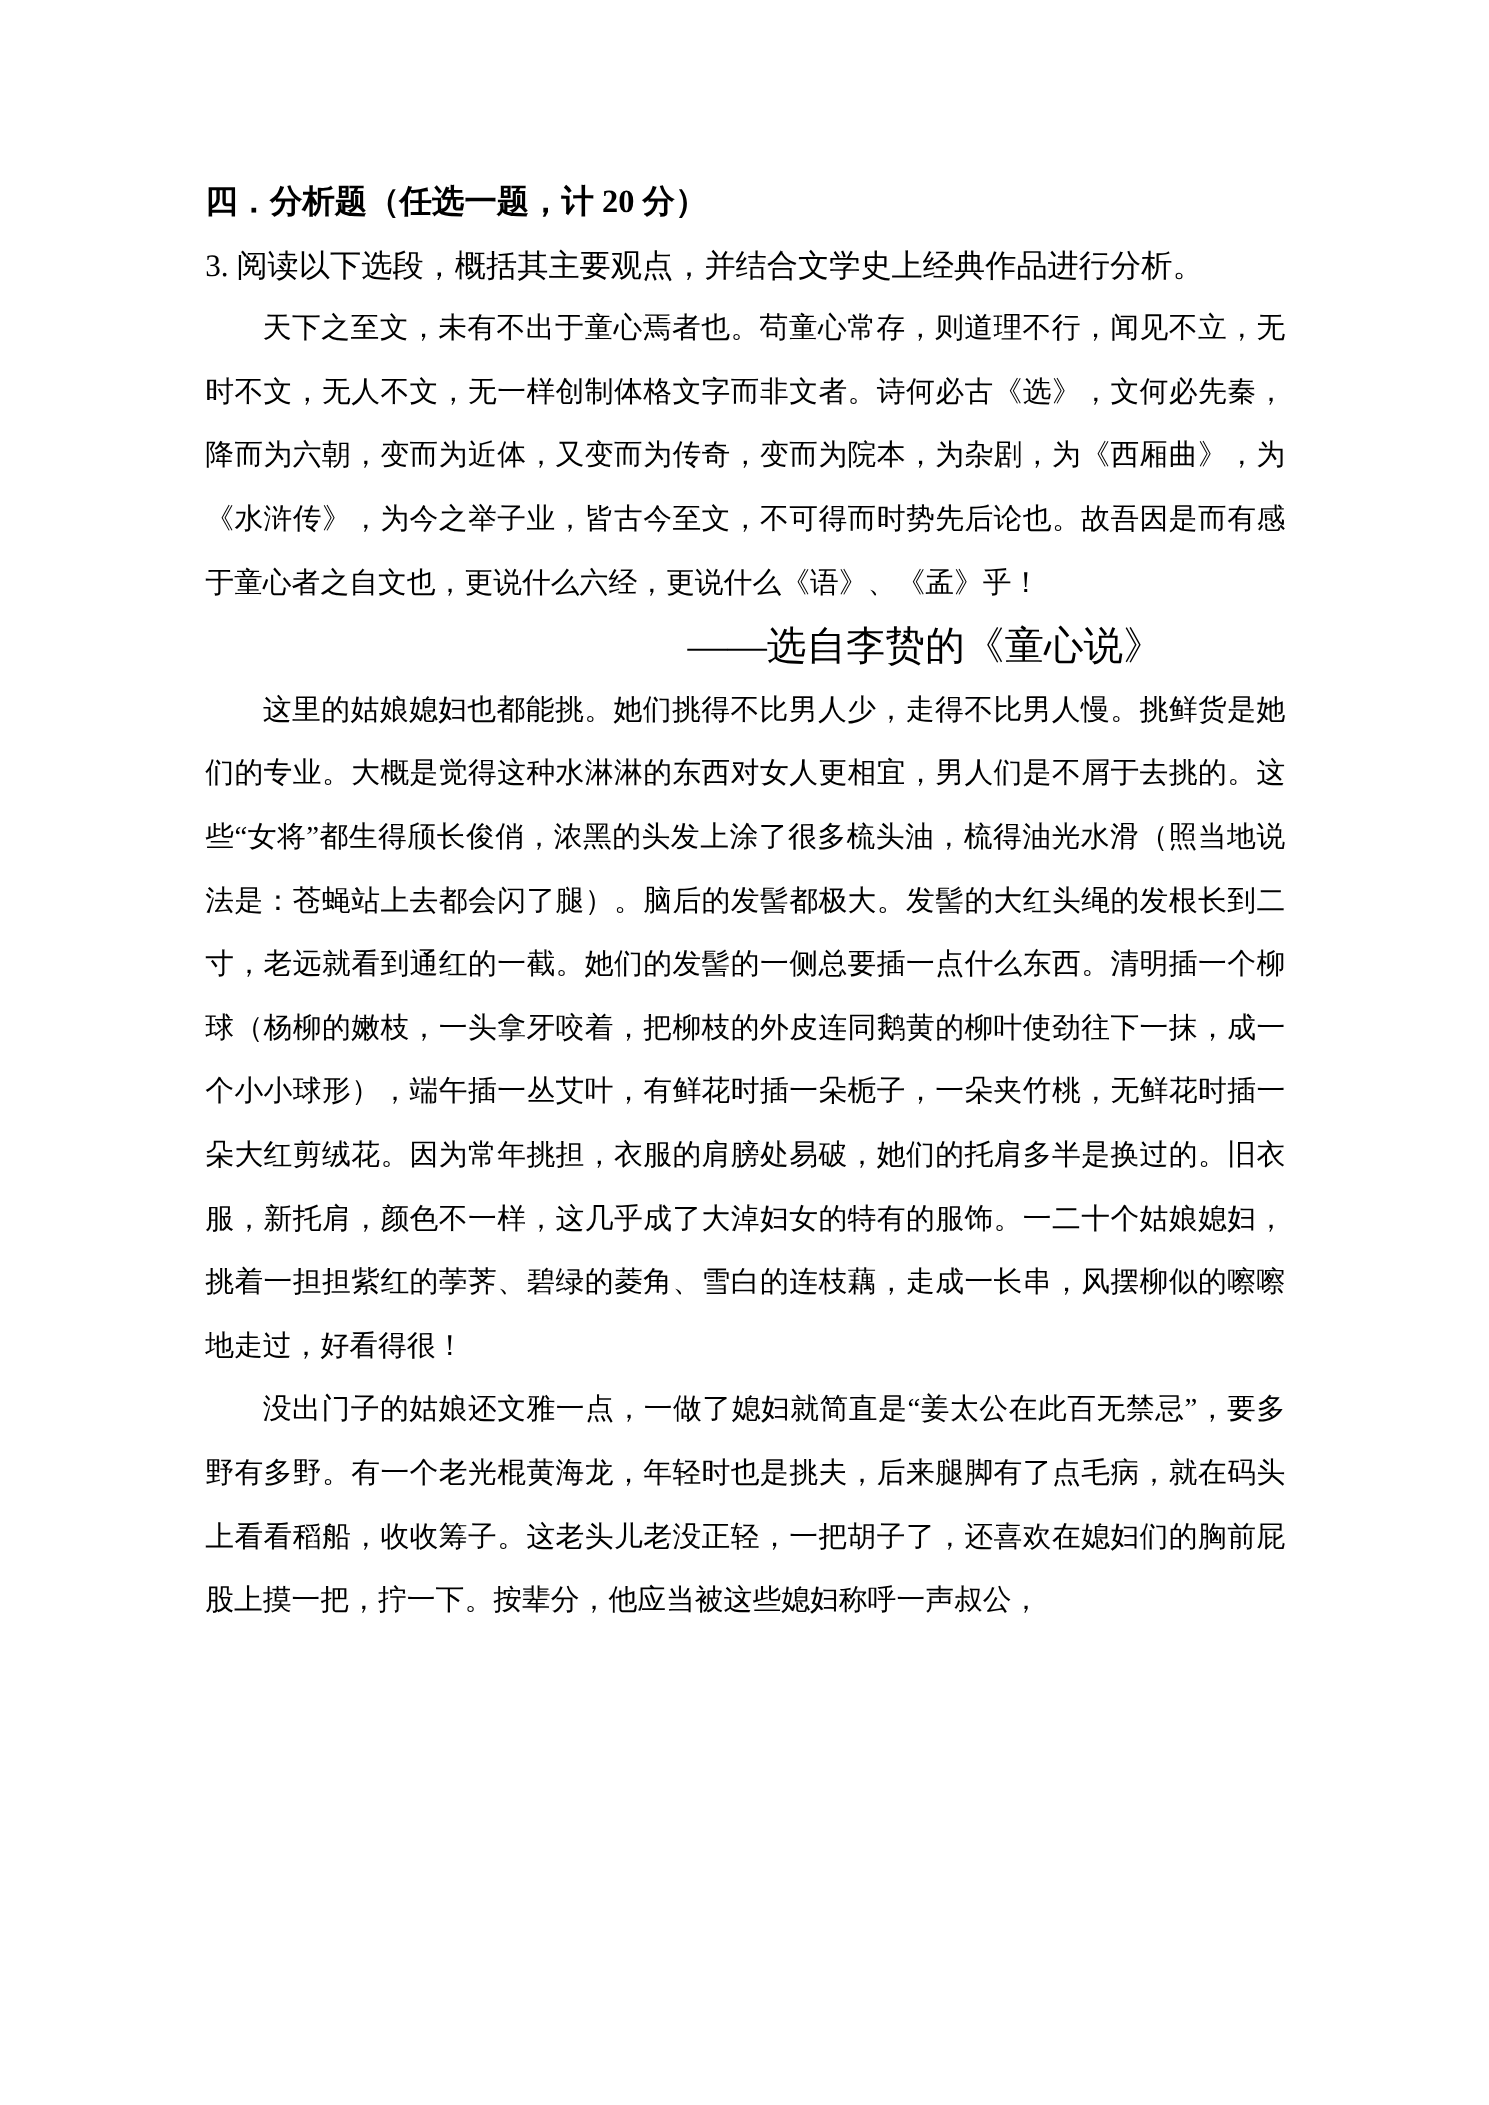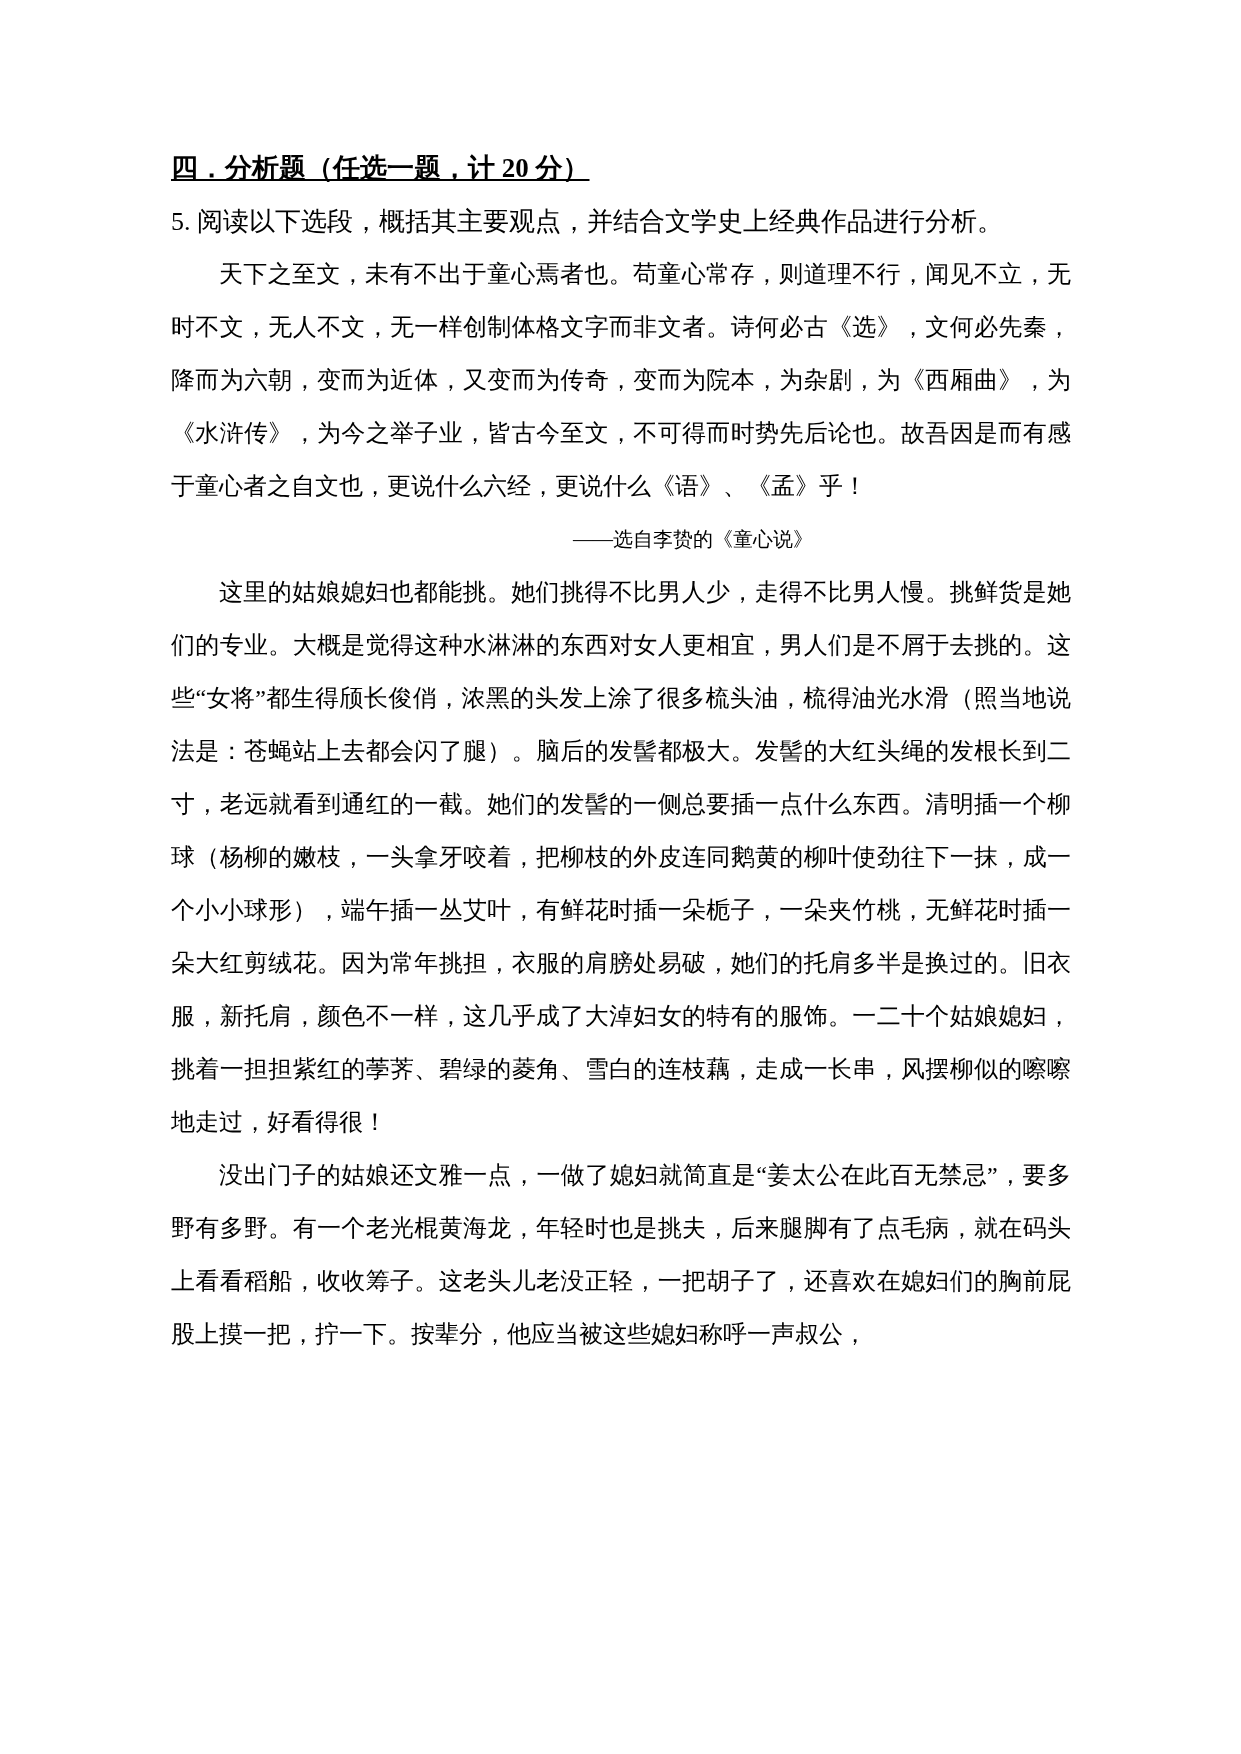--- a/index.html
+++ b/index.html
@@ -17,53 +17,52 @@
     background: #ffffff;
     color: #000000;
     font-family: "Liberation Serif", "DejaVu Serif", serif;
     overflow: hidden;
   }
   .heading {
     font-size: 27px;
     font-weight: bold;
     line-height: 53px;
     margin: 0;
-    text-decoration: underline;
   }
   .prompt {
     font-size: 26px;
     line-height: 53px;
     margin: 0;
     text-align: justify;
   }
   .prompt.q2 {
     margin-top: 38px;
   }
   .body-para {
     font-size: 24px;
     line-height: 53px;
     margin: 0;
     text-align: justify;
     text-indent: 2em;
   }
   .attribution {
-    font-size: 20px;
+    font-size: 33px;
     line-height: 53px;
     margin: 0;
     padding-left: 402px;
   }
 </style>
 </head>
 <body>
 
 <div class="page">
 
   <h1 class="heading">四．分析题（任选一题，计 20 分）</h1>
 
-  <p class="prompt">5. 阅读以下选段，概括其主要观点，并结合文学史上经典作品进行分析。</p>
+  <p class="prompt">3. 阅读以下选段，概括其主要观点，并结合文学史上经典作品进行分析。</p>
 
   <p class="body-para">天下之至文，未有不出于童心焉者也。苟童心常存，则道理不行，闻见不立，无时不文，无人不文，无一样创制体格文字而非文者。诗何必古《选》，文何必先秦，降而为六朝，变而为近体，又变而为传奇，变而为院本，为杂剧，为《西厢曲》，为《水浒传》，为今之举子业，皆古今至文，不可得而时势先后论也。故吾因是而有感于童心者之自文也，更说什么六经，更说什么《语》、《孟》乎！</p>
 
   <p class="attribution">——选自李贽的《童心说》</p>
 
 
   <p class="body-para">这里的姑娘媳妇也都能挑。她们挑得不比男人少，走得不比男人慢。挑鲜货是她们的专业。大概是觉得这种水淋淋的东西对女人更相宜，男人们是不屑于去挑的。这些“女将”都生得颀长俊俏，浓黑的头发上涂了很多梳头油，梳得油光水滑（照当地说法是：苍蝇站上去都会闪了腿）。脑后的发髻都极大。发髻的大红头绳的发根长到二寸，老远就看到通红的一截。她们的发髻的一侧总要插一点什么东西。清明插一个柳球（杨柳的嫩枝，一头拿牙咬着，把柳枝的外皮连同鹅黄的柳叶使劲往下一抹，成一个小小球形），端午插一丛艾叶，有鲜花时插一朵栀子，一朵夹竹桃，无鲜花时插一朵大红剪绒花。因为常年挑担，衣服的肩膀处易破，她们的托肩多半是换过的。旧衣服，新托肩，颜色不一样，这几乎成了大淖妇女的特有的服饰。一二十个姑娘媳妇，挑着一担担紫红的荸荠、碧绿的菱角、雪白的连枝藕，走成一长串，风摆柳似的嚓嚓地走过，好看得很！</p>
 
 
   <p class="body-para">没出门子的姑娘还文雅一点，一做了媳妇就简直是“姜太公在此百无禁忌”，要多野有多野。有一个老光棍黄海龙，年轻时也是挑夫，后来腿脚有了点毛病，就在码头上看看稻船，收收筹子。这老头儿老没正轻，一把胡子了，还喜欢在媳妇们的胸前屁股上摸一把，拧一下。按辈分，他应当被这些媳妇称呼一声叔公，</p>

